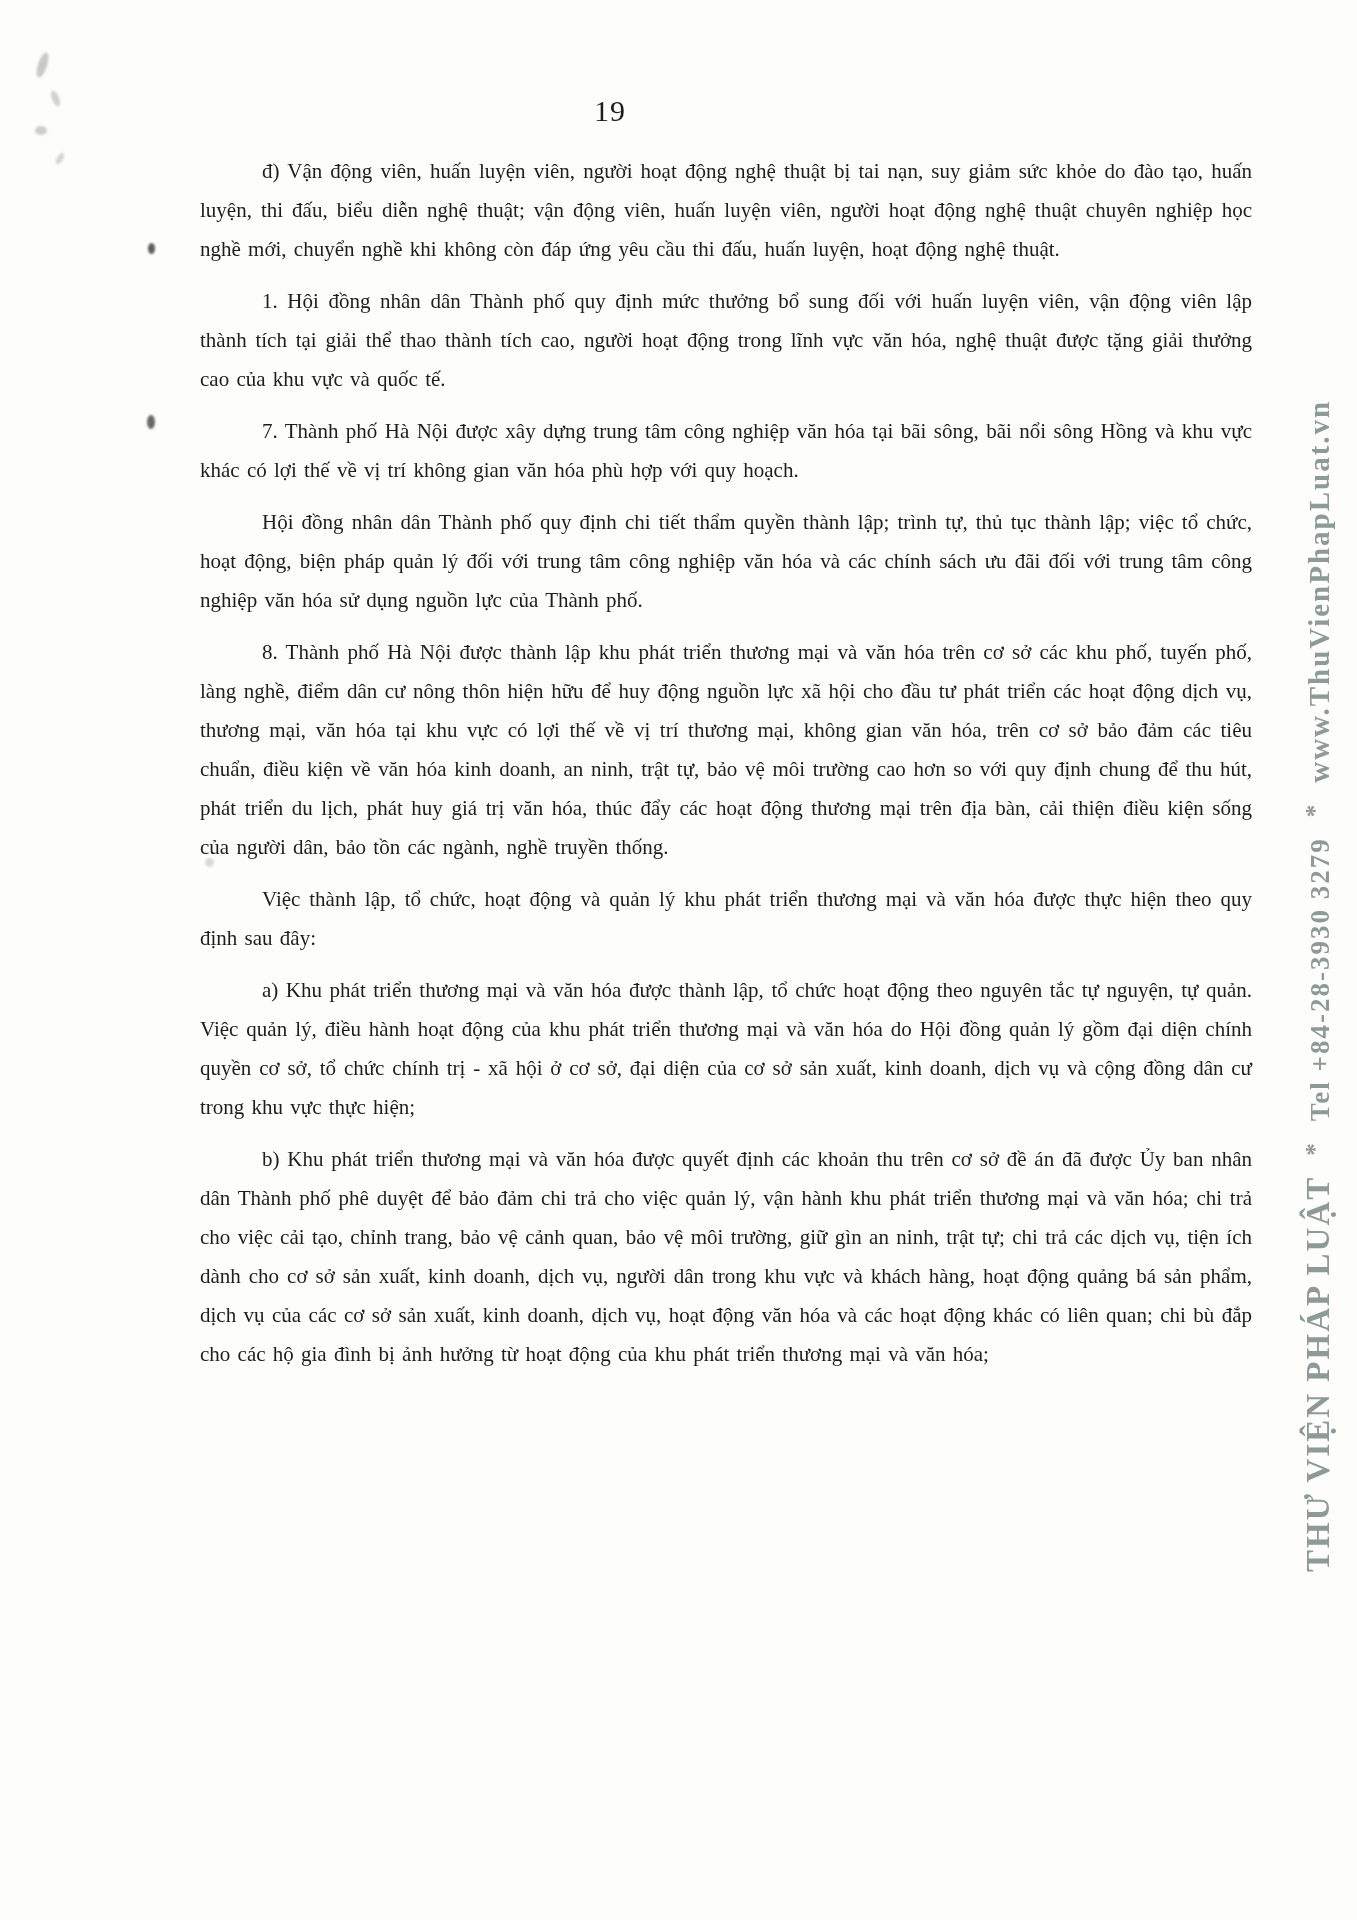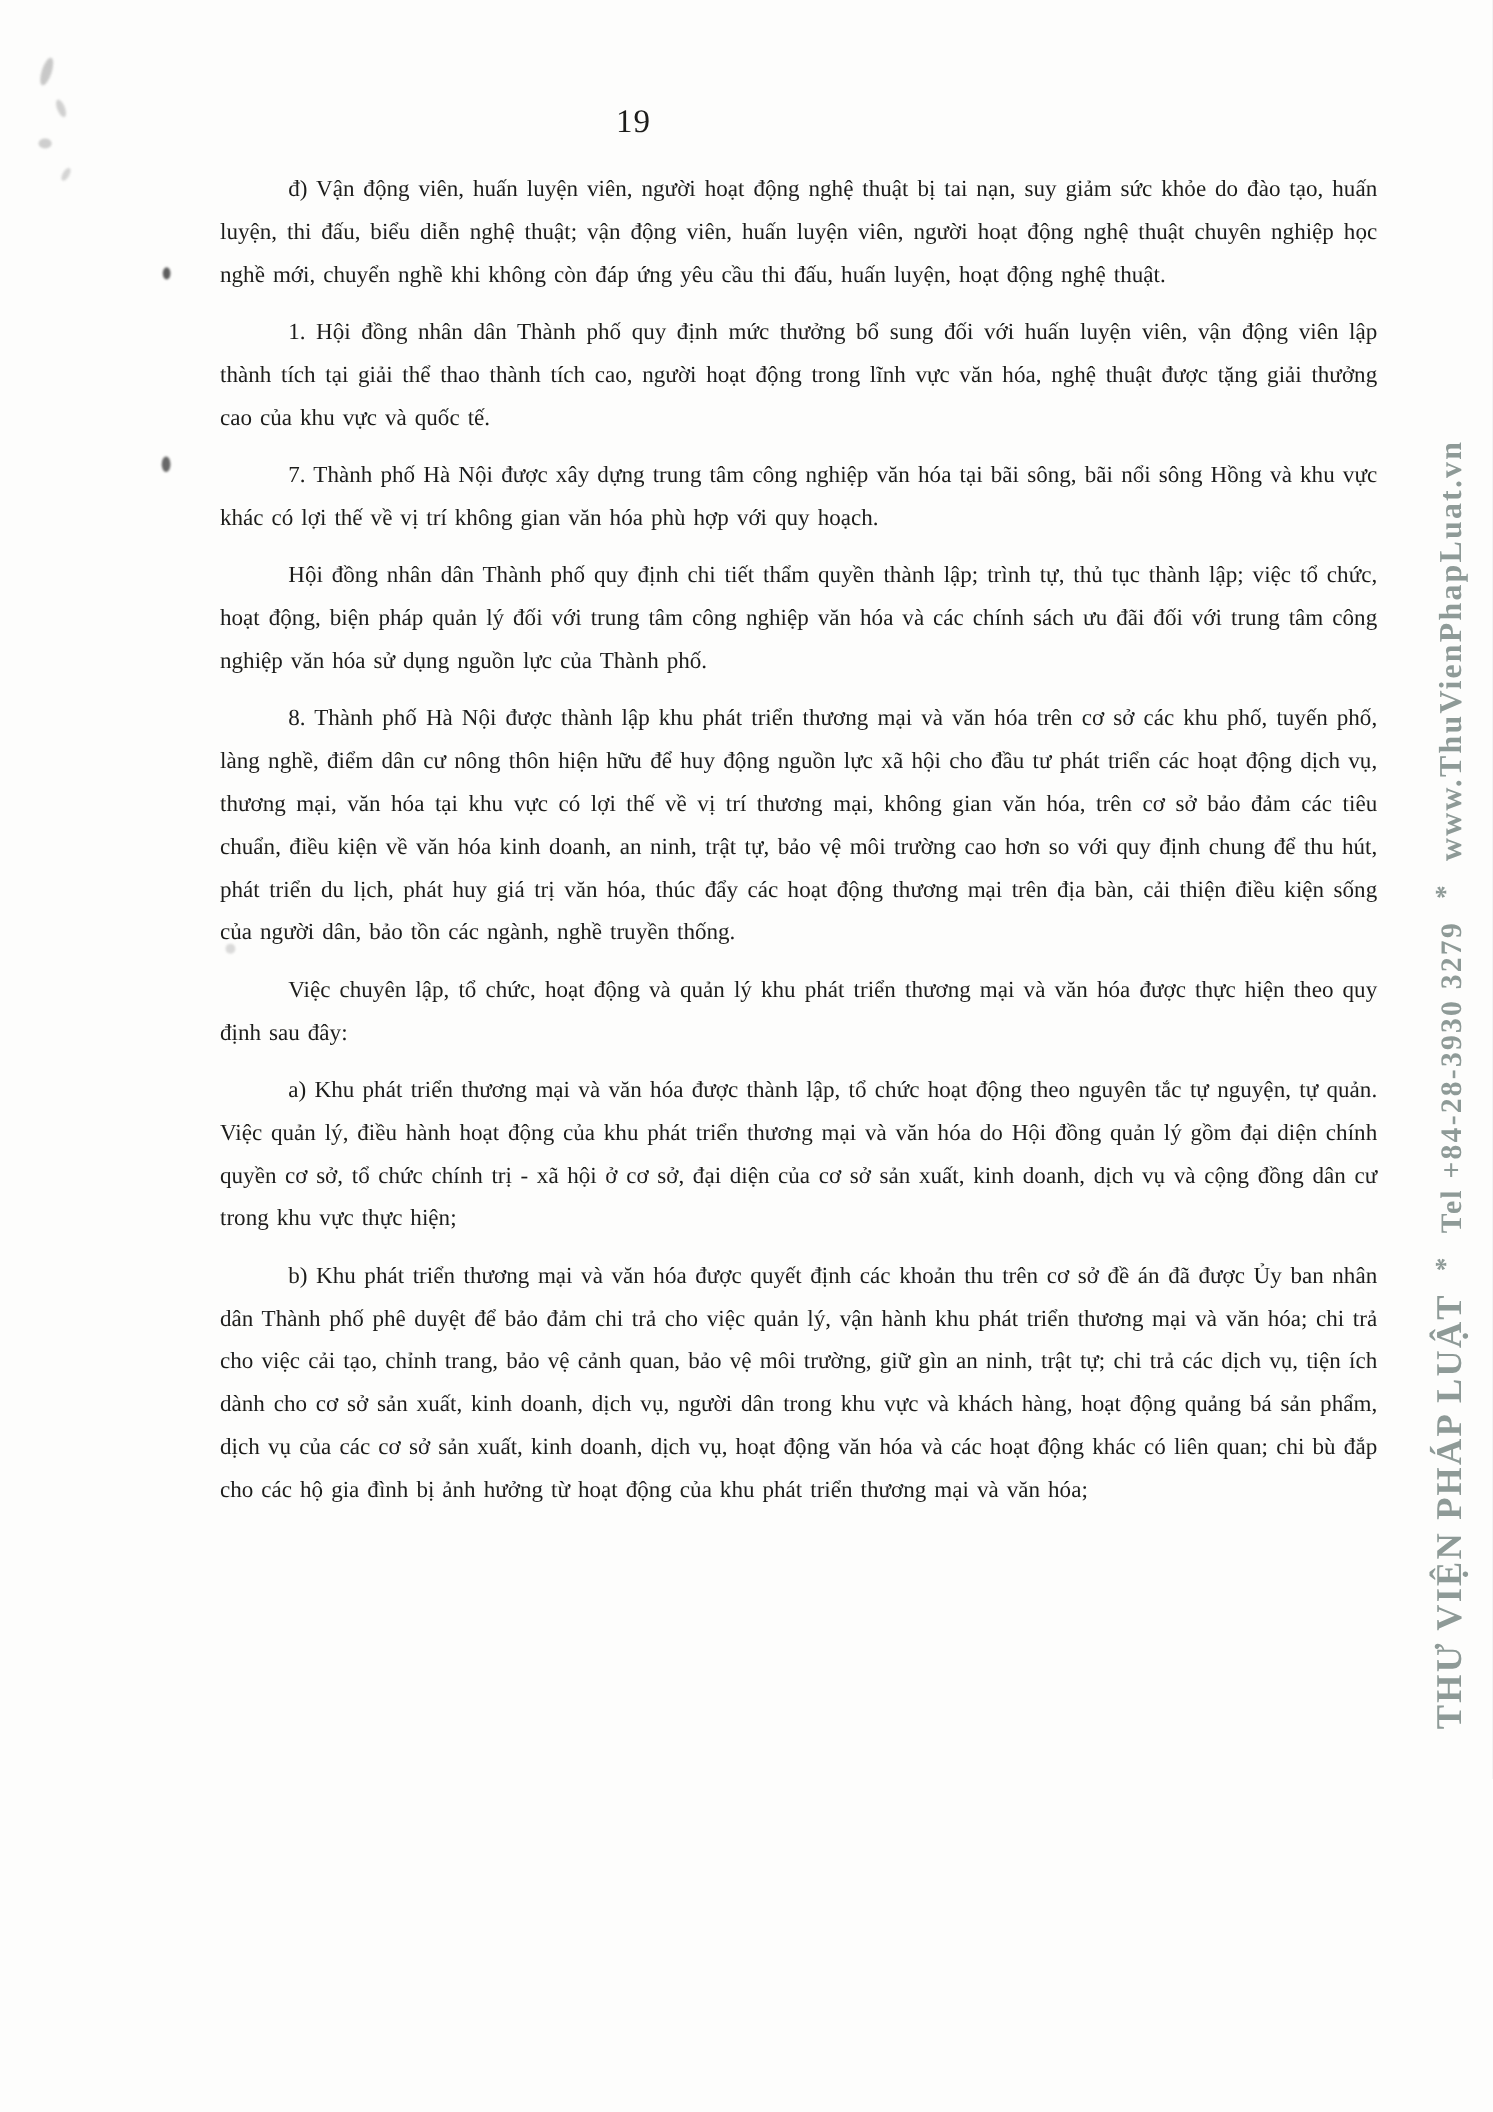--- a/index.html
+++ b/index.html
@@ -15,21 +15,21 @@
     background: #fdfdfc;
     overflow: hidden;
     font-family: "Liberation Serif", "DejaVu Serif", serif;
     color: #1d1d1b;
   }
   .page-number {
     position: absolute;
     top: 94px;
     left: 560px;
     width: 100px;
-    text-align: left;
+    text-align: center;
     font-size: 30px;
     letter-spacing: 1px;
   }
   .body-text {
     position: absolute;
     top: 152px;
     left: 200px;
     width: 1052px;
   }
   .para {
@@ -92,21 +92,21 @@
   <span class="speck sp7"></span>
 
   <div class="page-number">19</div>
 
   <div class="body-text">
     <p class="para">đ) Vận động viên, huấn luyện viên, người hoạt động nghệ thuật bị tai nạn, suy giảm sức khỏe do đào tạo, huấn luyện, thi đấu, biểu diễn nghệ thuật; vận động viên, huấn luyện viên, người hoạt động nghệ thuật chuyên nghiệp học nghề mới, chuyển nghề khi không còn đáp ứng yêu cầu thi đấu, huấn luyện, hoạt động nghệ thuật.</p>
     <p class="para">1. Hội đồng nhân dân Thành phố quy định mức thưởng bổ sung đối với huấn luyện viên, vận động viên lập thành tích tại giải thể thao thành tích cao, người hoạt động trong lĩnh vực văn hóa, nghệ thuật được tặng giải thưởng cao của khu vực và quốc tế.</p>
     <p class="para">7. Thành phố Hà Nội được xây dựng trung tâm công nghiệp văn hóa tại bãi sông, bãi nổi sông Hồng và khu vực khác có lợi thế về vị trí không gian văn hóa phù hợp với quy hoạch.</p>
     <p class="para">Hội đồng nhân dân Thành phố quy định chi tiết thẩm quyền thành lập; trình tự, thủ tục thành lập; việc tổ chức, hoạt động, biện pháp quản lý đối với trung tâm công nghiệp văn hóa và các chính sách ưu đãi đối với trung tâm công nghiệp văn hóa sử dụng nguồn lực của Thành phố.</p>
     <p class="para">8. Thành phố Hà Nội được thành lập khu phát triển thương mại và văn hóa trên cơ sở các khu phố, tuyến phố, làng nghề, điểm dân cư nông thôn hiện hữu để huy động nguồn lực xã hội cho đầu tư phát triển các hoạt động dịch vụ, thương mại, văn hóa tại khu vực có lợi thế về vị trí thương mại, không gian văn hóa, trên cơ sở bảo đảm các tiêu chuẩn, điều kiện về văn hóa kinh doanh, an ninh, trật tự, bảo vệ môi trường cao hơn so với quy định chung để thu hút, phát triển du lịch, phát huy giá trị văn hóa, thúc đẩy các hoạt động thương mại trên địa bàn, cải thiện điều kiện sống của người dân, bảo tồn các ngành, nghề truyền thống.</p>
-    <p class="para">Việc chuyên lập, tổ chức, hoạt động và quản lý khu phát triển thương mại và văn hóa được thực hiện theo quy định sau đây:</p>
+    <p class="para">Việc thành lập, tổ chức, hoạt động và quản lý khu phát triển thương mại và văn hóa được thực hiện theo quy định sau đây:</p>
     <p class="para">a) Khu phát triển thương mại và văn hóa được thành lập, tổ chức hoạt động theo nguyên tắc tự nguyện, tự quản. Việc quản lý, điều hành hoạt động của khu phát triển thương mại và văn hóa do Hội đồng quản lý gồm đại diện chính quyền cơ sở, tổ chức chính trị - xã hội ở cơ sở, đại diện của cơ sở sản xuất, kinh doanh, dịch vụ và cộng đồng dân cư trong khu vực thực hiện;</p>
     <p class="para">b) Khu phát triển thương mại và văn hóa được quyết định các khoản thu trên cơ sở đề án đã được Ủy ban nhân dân Thành phố phê duyệt để bảo đảm chi trả cho việc quản lý, vận hành khu phát triển thương mại và văn hóa; chi trả cho việc cải tạo, chỉnh trang, bảo vệ cảnh quan, bảo vệ môi trường, giữ gìn an ninh, trật tự; chi trả các dịch vụ, tiện ích dành cho cơ sở sản xuất, kinh doanh, dịch vụ, người dân trong khu vực và khách hàng, hoạt động quảng bá sản phẩm, dịch vụ của các cơ sở sản xuất, kinh doanh, dịch vụ, hoạt động văn hóa và các hoạt động khác có liên quan; chi bù đắp cho các hộ gia đình bị ảnh hưởng từ hoạt động của khu phát triển thương mại và văn hóa;</p>
   </div>
 
   <div class="watermark" style="color: rgb(142, 154, 151);">
     <span class="wm-org">THƯ VIỆN PHÁP LUẬT</span>
     <span class="wm-sep">*</span>
     <span class="wm-tel">Tel +84-28-3930 3279</span>
     <span class="wm-sep">*</span>
     <span class="wm-url">www.ThuVienPhapLuat.vn</span>

